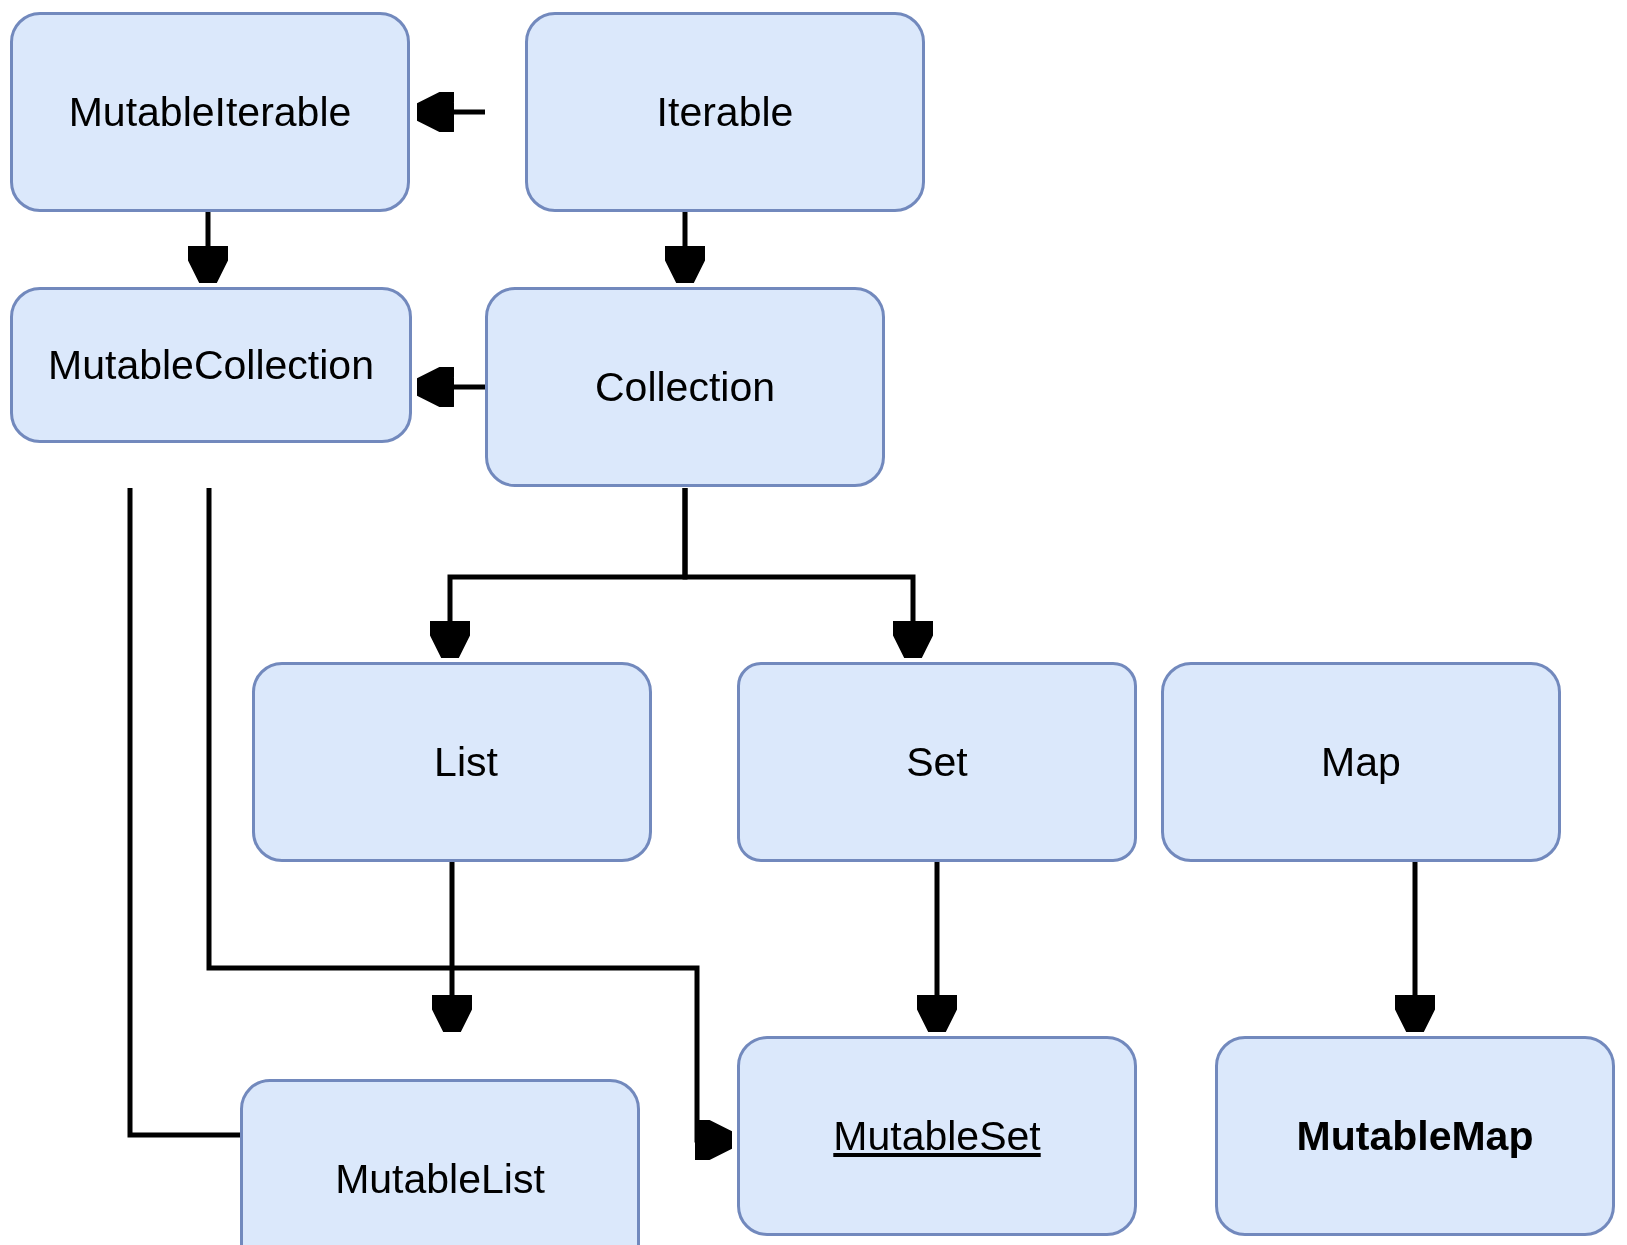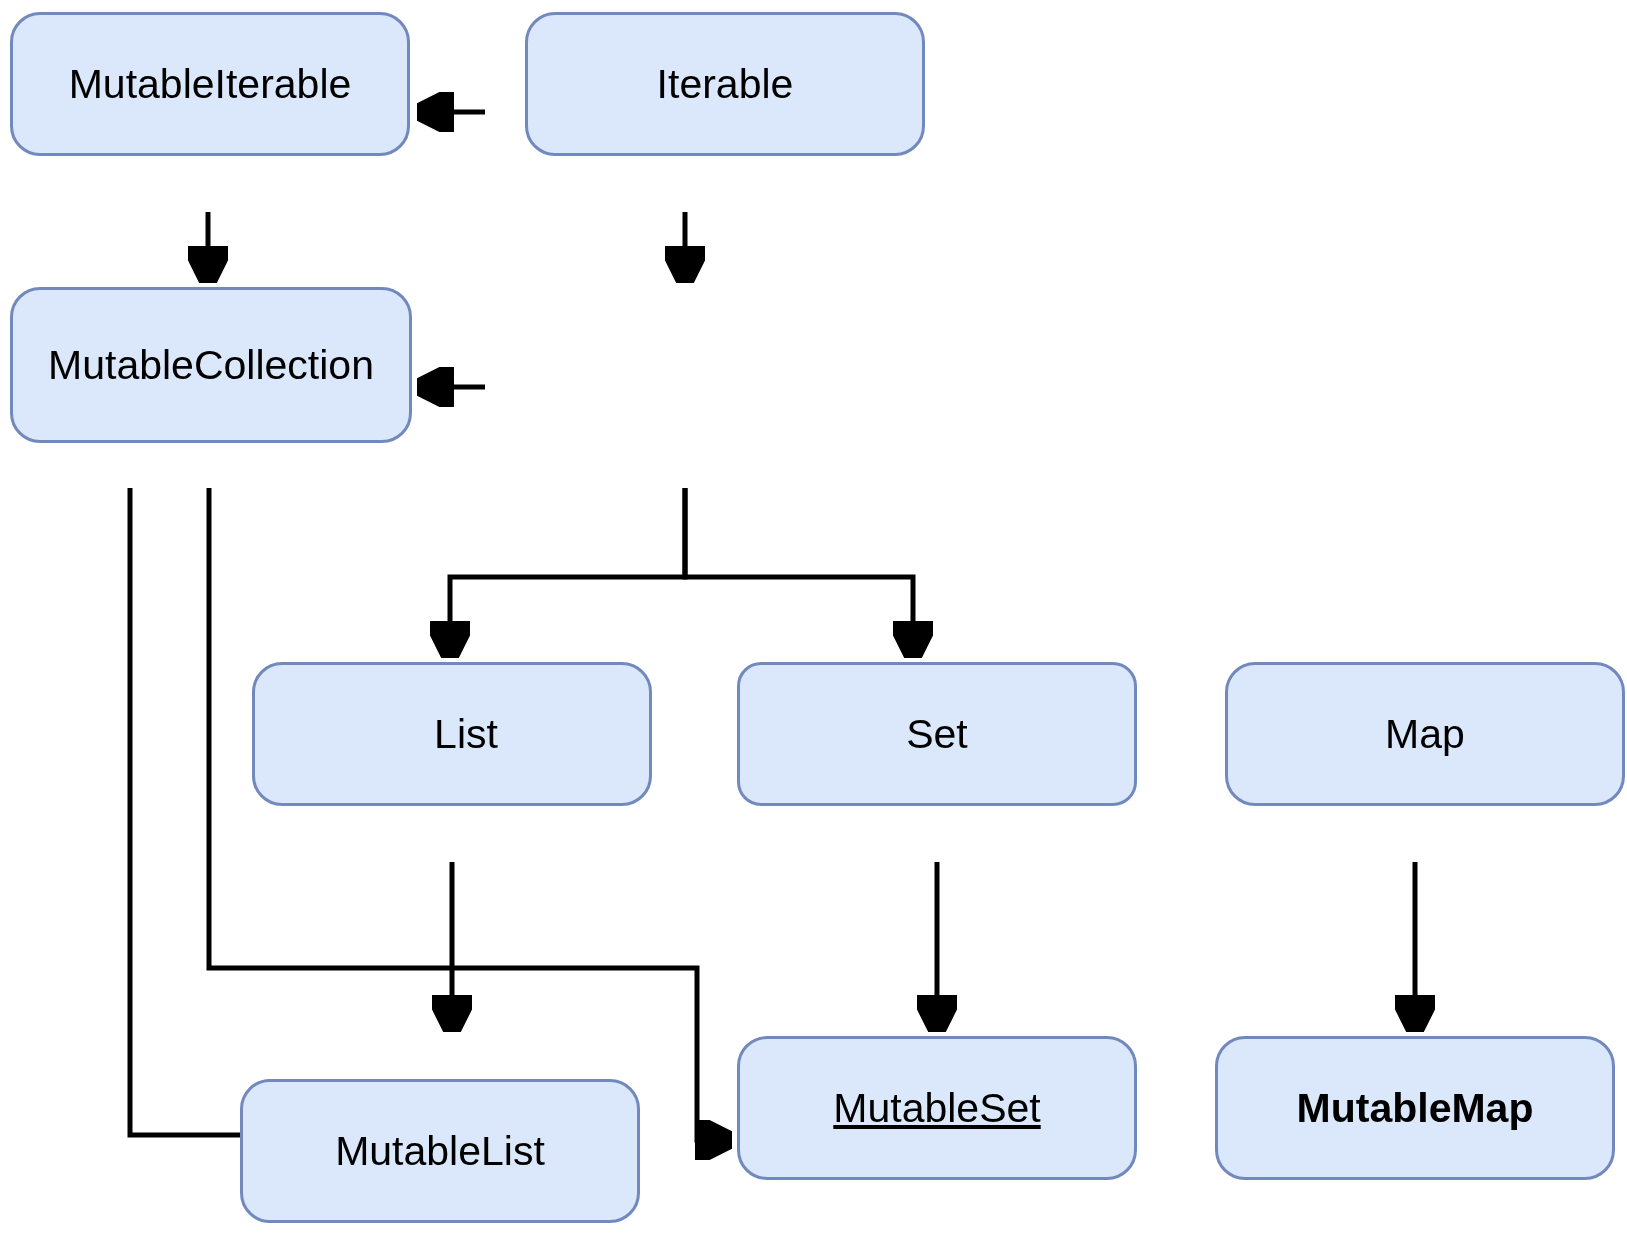--- a/index.html
+++ b/index.html
@@ -24,42 +24,42 @@
     width:1627px;height:1245px;
   }
   .edges path{
     fill:none;
     stroke:var(--edge);
     stroke-width:5;
   }
   .node{
     position:absolute;
     width:400px;
-    height:144px;
+    height:200px;
     box-sizing:border-box;
     background:var(--node-fill);
     border:3.5px solid var(--node-border);
     border-radius:30px;
     display:flex;
     align-items:center;
     justify-content:center;
   }
   .node span{
     font-size:41px;
     color:var(--label);
     white-space:nowrap;
   }
   
   .n-mutableiterable {left:10px;   top:12px;}
   .n-iterable        {left:485px;  top:12px;margin-left:40px;}
   .n-mutablecollection{left:10px;  top:287px; width:402px; height:156px;}
   .n-collection      {left:485px;  top:287px;}
   .n-list            {left:252px;  top:662px;padding-left:28px;}
   .n-set             {left:737px;  top:662px;border-radius:24px;}
-  .n-map             {left:1225px; top:662px;}
+  .n-map             {left:1161px; top:662px;}
   .n-mutablelist     {left:240px;  top:1036px;margin-top:43px;}
   .n-mutableset      {left:737px;  top:1036px;text-decoration:underline;}
   .n-mutablemap      {left:1215px; top:1036px;font-weight:bold;}
 </style>
 </head>
 <body>
 
 <div class="canvas">
 
   <svg class="edges" viewBox="0 0 1627 1245" xmlns="http://www.w3.org/2000/svg">
@@ -84,20 +84,23 @@
 
   <div class="node n-mutableiterable">
     <span>MutableIterable</span>
   </div>
   <div class="node n-iterable">
     <span>Iterable</span>
   </div>
   <div class="node n-mutablecollection">
     <span>MutableCollection</span>
   </div>
+  <div class="node n-collection">
+    <span>Collection</span>
+  </div>
   <div class="node n-list">
     <span>List</span>
   </div>
   <div class="node n-set">
     <span>Set</span>
   </div>
   <div class="node n-map">
     <span>Map</span>
   </div>
   <div class="node n-mutablelist">

